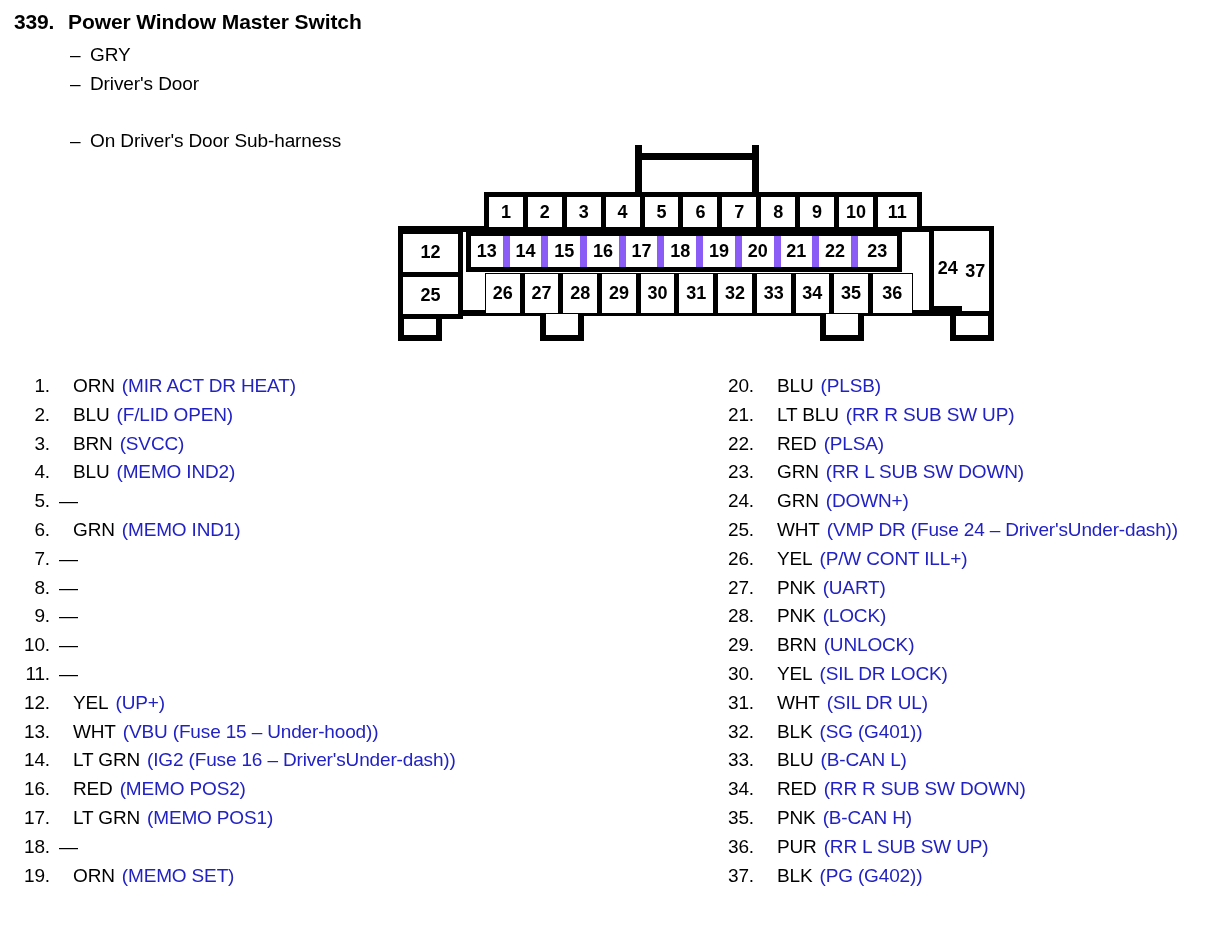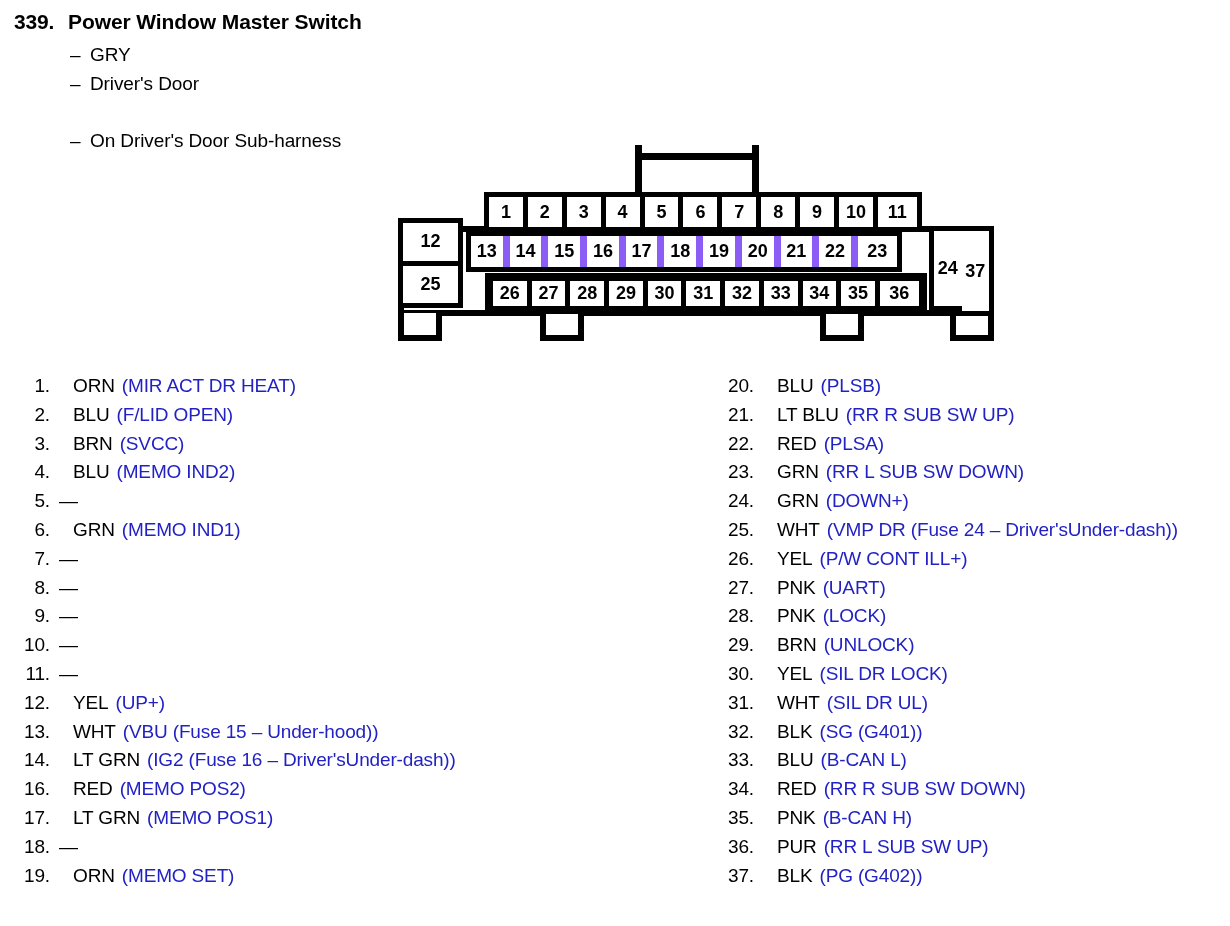--- a/index.html
+++ b/index.html
@@ -122,21 +122,21 @@
     font-size: 18px;
     font-weight: bold;
     background: #fff;
   }
   #row-top .cell:last-child { border-right: none; }
 
   
   #col-left {
     position: absolute;
     left: 2px;
-    top: 73px;
+    top: 84px;
     width: 65px;
     height: 90px;
     border: 5px solid #000;
     box-sizing: border-box;
     background: #fff;
     display: flex;
     flex-direction: column;
     z-index: 2;
   }
   #col-left .cell {
@@ -202,21 +202,21 @@
     background: #fff;
   }
   #row-mid .cell:last-child { border-right: none; }
 
   
   #row-bot {
     position: absolute;
     left: 89px;
     top: 128px;
     height: 41px;
-    border: 8px solid #000000;
+    border: 1px solid #000000;
     box-sizing: border-box;
     background: #3b82f6;
     display: flex;
     z-index: 3;
     justify-content: flex-end;
   }
   #row-bot .cell {
     width: 38.7px;
     border-right: 5px solid #000;
     box-sizing: border-box;

